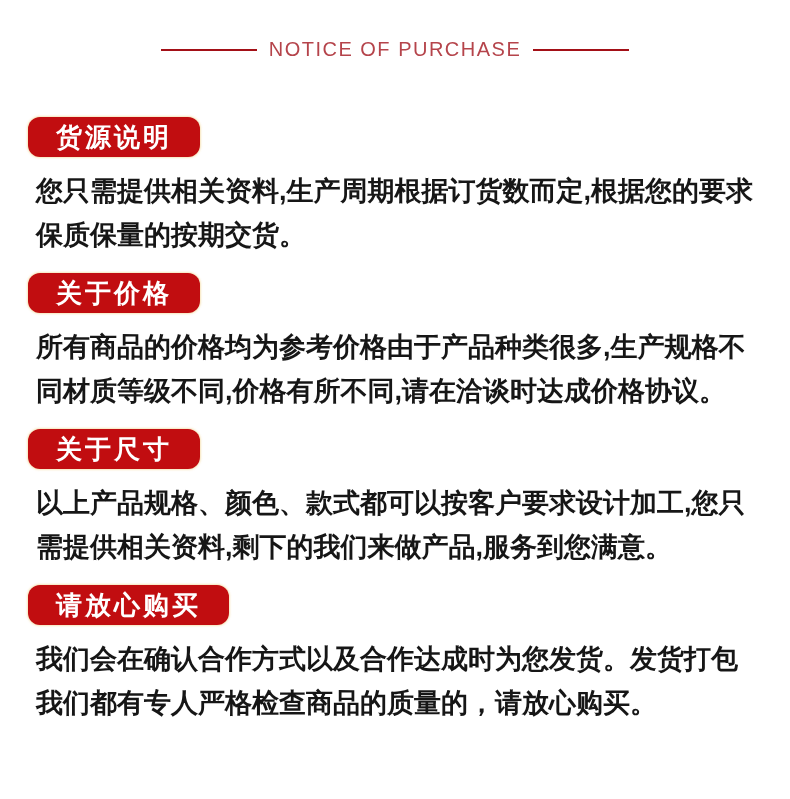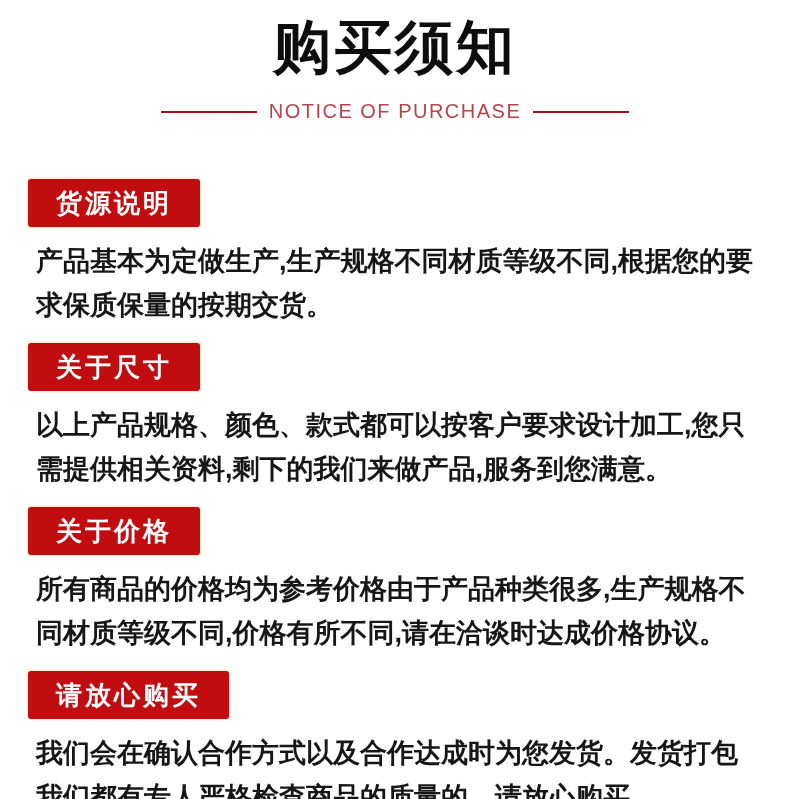--- a/index.html
+++ b/index.html
@@ -51,24 +51,24 @@
     margin-top: 56px;
     padding: 0 30px 0 28px;
   }
   .section {
     margin-bottom: 16px;
   }
   .badge {
     display: inline-flex;
     align-items: center;
     justify-content: center;
-    height: 48px;
+    height: 40px;
     padding: 0 28px;
     background: #c10d10;
-    border-radius: 3px;
+    border-radius: 12px;
     box-shadow: 0 0 2px 1px rgba(233, 180, 60, 0.35);
     color: #ffffff;
     font-size: 26px;
     font-weight: bold;
     letter-spacing: 3px;
     white-space: nowrap;
   }
   .body-text {
     margin-top: 12px;
     margin-left: 8px;
@@ -80,43 +80,42 @@
     letter-spacing: 0px;
     word-break: break-all;
   }
 </style>
 </head>
 <body>
 
 <div class="page">
 
   <div class="header">
-    <div class="title">购买须知</div>
     <div class="subtitle-row">
       <span class="subtitle-line"></span>
       <span class="subtitle-text">NOTICE OF PURCHASE</span>
       <span class="subtitle-line"></span>
     </div>
   </div>
 
   <div class="sections">
 
     <div class="section">
       <div class="badge">货源说明</div>
-      <div class="body-text">产品基本为定做生产,生产规格不同材质等级不同,根据您的要求保质保量的按期交货。</div>
+      <div class="body-text">您只需提供相关资料,生产周期根据订货数而定,根据您的要求保质保量的按期交货。</div>
+    </div>
+
+    <div class="section">
+      <div class="badge">关于价格</div>
+      <div class="body-text">所有商品的价格均为参考价格由于产品种类很多,生产规格不同材质等级不同,价格有所不同,请在洽谈时达成价格协议。</div>
     </div>
 
     <div class="section">
       <div class="badge">关于尺寸</div>
       <div class="body-text">以上产品规格、颜色、款式都可以按客户要求设计加工,您只需提供相关资料,剩下的我们来做产品,服务到您满意。</div>
-    </div>
-
-    <div class="section">
-      <div class="badge">关于价格</div>
-      <div class="body-text">所有商品的价格均为参考价格由于产品种类很多,生产规格不同材质等级不同,价格有所不同,请在洽谈时达成价格协议。</div>
     </div>
 
     <div class="section">
       <div class="badge">请放心购买</div>
       <div class="body-text">我们会在确认合作方式以及合作达成时为您发货。发货打包我们都有专人严格检查商品的质量的，请放心购买。</div>
     </div>
 
   </div>
 </div>
 

